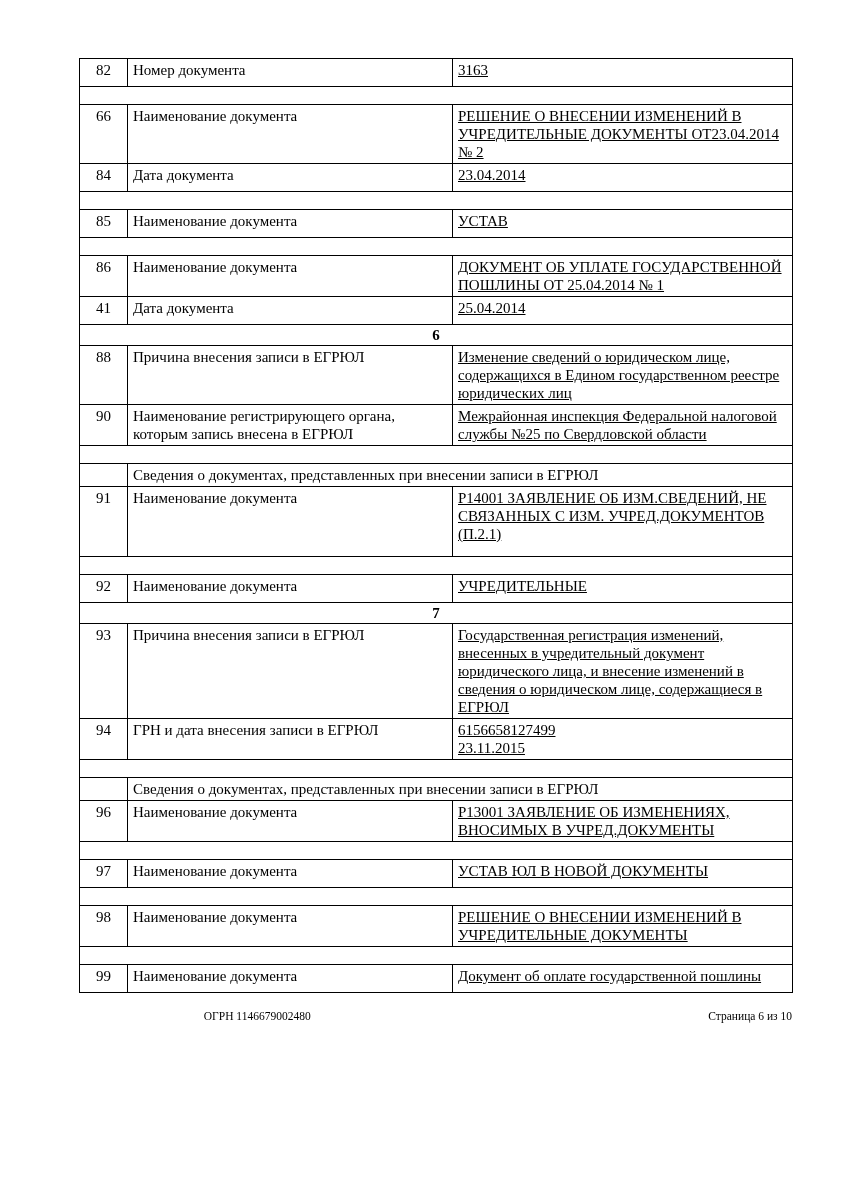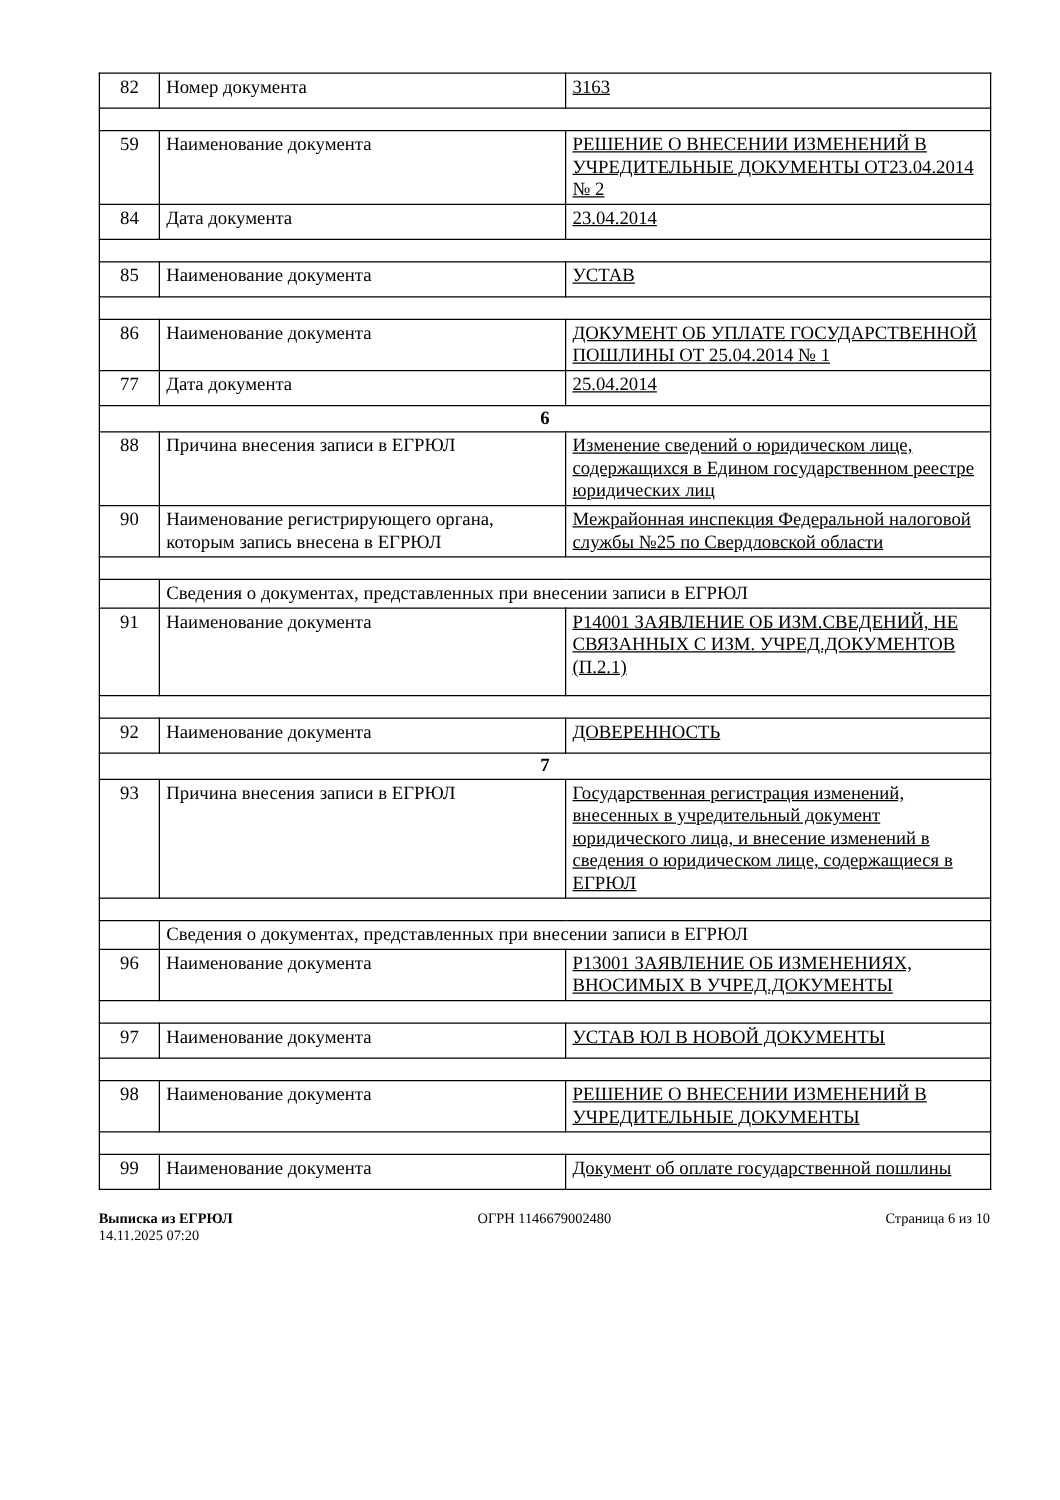--- a/index.html
+++ b/index.html
@@ -78,21 +78,21 @@
     <tbody>
         <tr class="data">
           <td class="num">82</td>
           <td class="label">Номер документа</td>
           <td class="value">3163</td>
         </tr>
         <tr class="spacer">
           <td colspan="3"></td>
         </tr>
         <tr class="data">
-          <td class="num">59</td>
+          <td class="num">66</td>
           <td class="label">Наименование документа</td>
           <td class="value">РЕШЕНИЕ О ВНЕСЕНИИ ИЗМЕНЕНИЙ В УЧРЕДИТЕЛЬНЫЕ ДОКУМЕНТЫ ОТ23.04.2014 № 2</td>
         </tr>
         <tr class="data">
           <td class="num">84</td>
           <td class="label">Дата документа</td>
           <td class="value">23.04.2014</td>
         </tr>
         <tr class="spacer">
           <td colspan="3"></td>
@@ -104,21 +104,21 @@
         </tr>
         <tr class="spacer">
           <td colspan="3"></td>
         </tr>
         <tr class="data">
           <td class="num">86</td>
           <td class="label">Наименование документа</td>
           <td class="value">ДОКУМЕНТ ОБ УПЛАТЕ ГОСУДАРСТВЕННОЙ ПОШЛИНЫ ОТ 25.04.2014 № 1</td>
         </tr>
         <tr class="data">
-          <td class="num">77</td>
+          <td class="num">41</td>
           <td class="label">Дата документа</td>
           <td class="value">25.04.2014</td>
         </tr>
         <tr class="section">
           <td colspan="3">6</td>
         </tr>
         <tr class="data">
           <td class="num">88</td>
           <td class="label">Причина внесения записи в ЕГРЮЛ</td>
           <td class="value">Изменение сведений о юридическом лице, содержащихся в Едином государственном реестре юридических лиц</td>
@@ -139,30 +139,36 @@
           <td class="num">91</td>
           <td class="label">Наименование документа</td>
           <td class="value">Р14001 ЗАЯВЛЕНИЕ ОБ ИЗМ.СВЕДЕНИЙ, НЕ СВЯЗАННЫХ С ИЗМ. УЧРЕД.ДОКУМЕНТОВ (П.2.1)</td>
         </tr>
         <tr class="spacer">
           <td colspan="3"></td>
         </tr>
         <tr class="data">
           <td class="num">92</td>
           <td class="label">Наименование документа</td>
-          <td class="value">ДОВЕРЕННОСТЬ</td>
+          <td class="value">УЧРЕДИТЕЛЬНЫЕ</td>
         </tr>
         <tr class="section">
           <td colspan="3">7</td>
         </tr>
         <tr class="data">
           <td class="num">93</td>
           <td class="label">Причина внесения записи в ЕГРЮЛ</td>
           <td class="value">Государственная регистрация изменений, внесенных в учредительный документ юридического лица, и внесение изменений в сведения о юридическом лице, содержащиеся в ЕГРЮЛ</td>
         </tr>
+        <tr class="data">
+          <td class="num">94</td>
+          <td class="label">ГРН и дата внесения записи в ЕГРЮЛ</td>
+          <td class="value">6156658127499
+23.11.2015</td>
+        </tr>
         <tr class="spacer">
           <td colspan="3"></td>
         </tr>
         <tr class="subheader">
           <td class="num"></td>
           <td colspan="2">Сведения о документах, представленных при внесении записи в ЕГРЮЛ</td>
         </tr>
         <tr class="data">
           <td class="num">96</td>
           <td class="label">Наименование документа</td>
@@ -189,21 +195,17 @@
         </tr>
         <tr class="data">
           <td class="num">99</td>
           <td class="label">Наименование документа</td>
           <td class="value">Документ об оплате государственной пошлины</td>
         </tr>
       </tbody>
   </table>
 
   <div class="footer">
-    <div class="f-left">
-      <div class="f-title">Выписка из ЕГРЮЛ</div>
-      <div>14.11.2025 07:20</div>
-    </div>
     <div class="f-center">ОГРН 1146679002480</div>
     <div class="f-right">Страница 6 из 10</div>
   </div>
 
 </div>
 
 </body></html>

